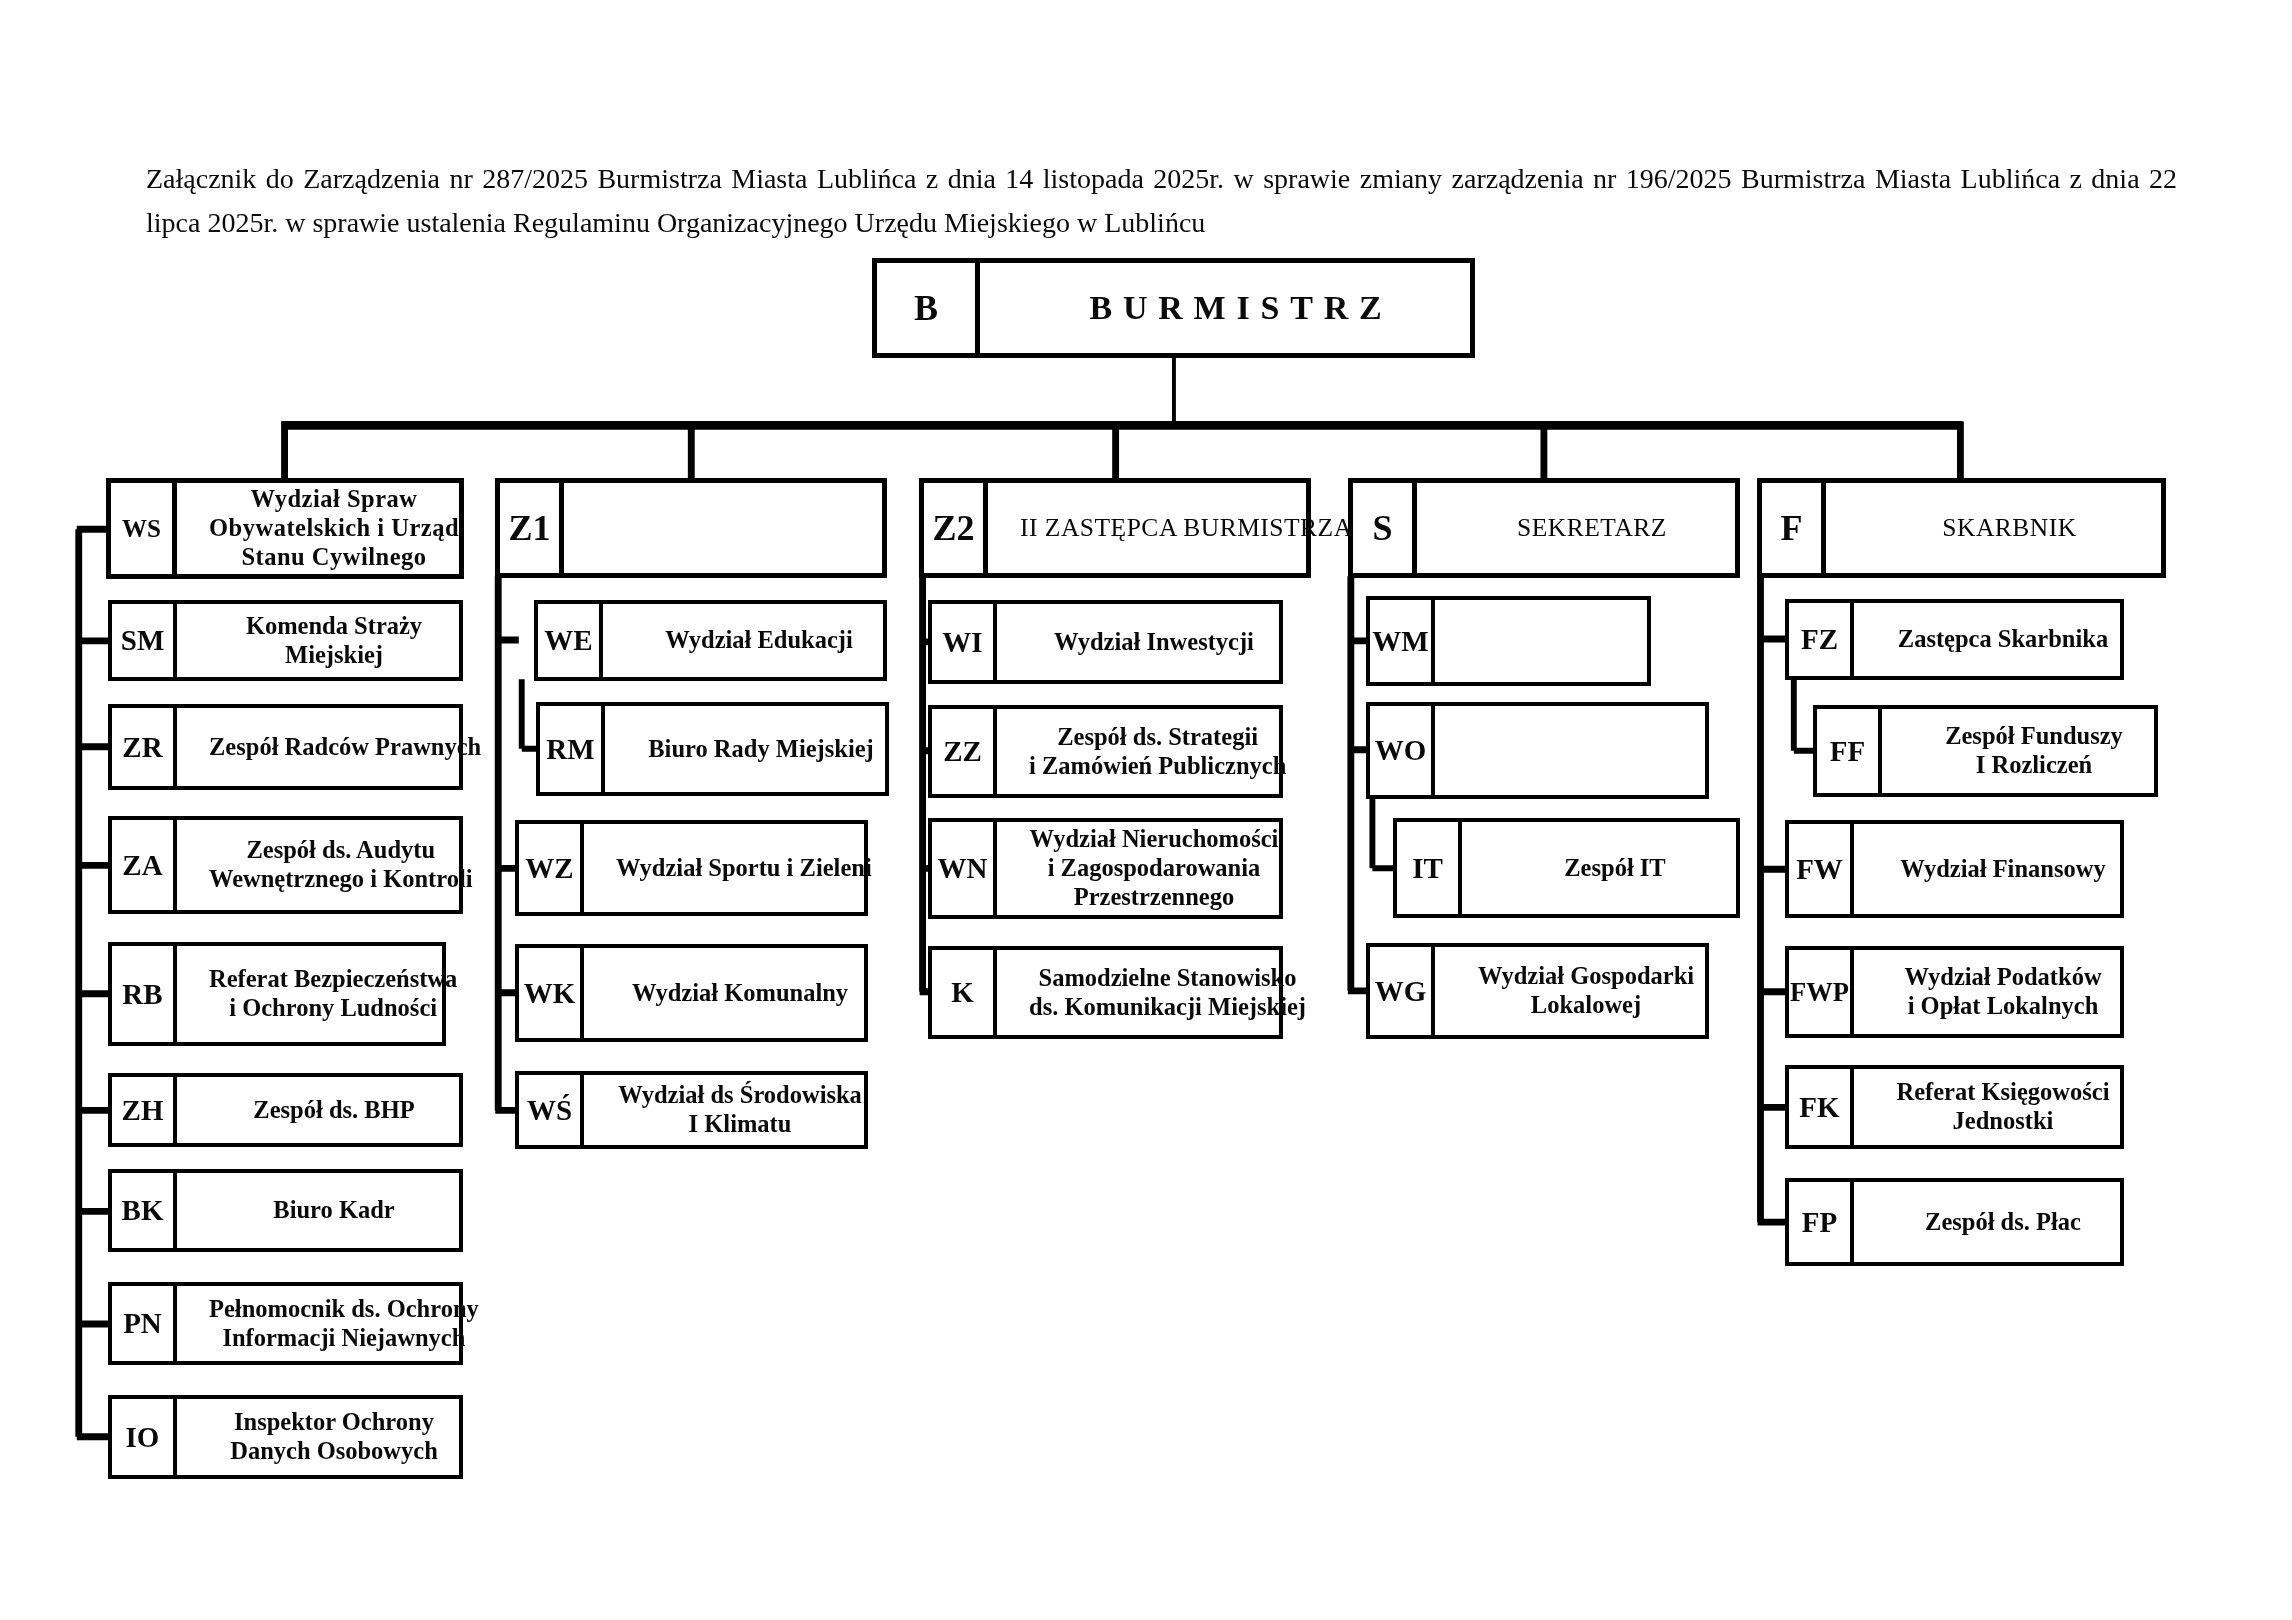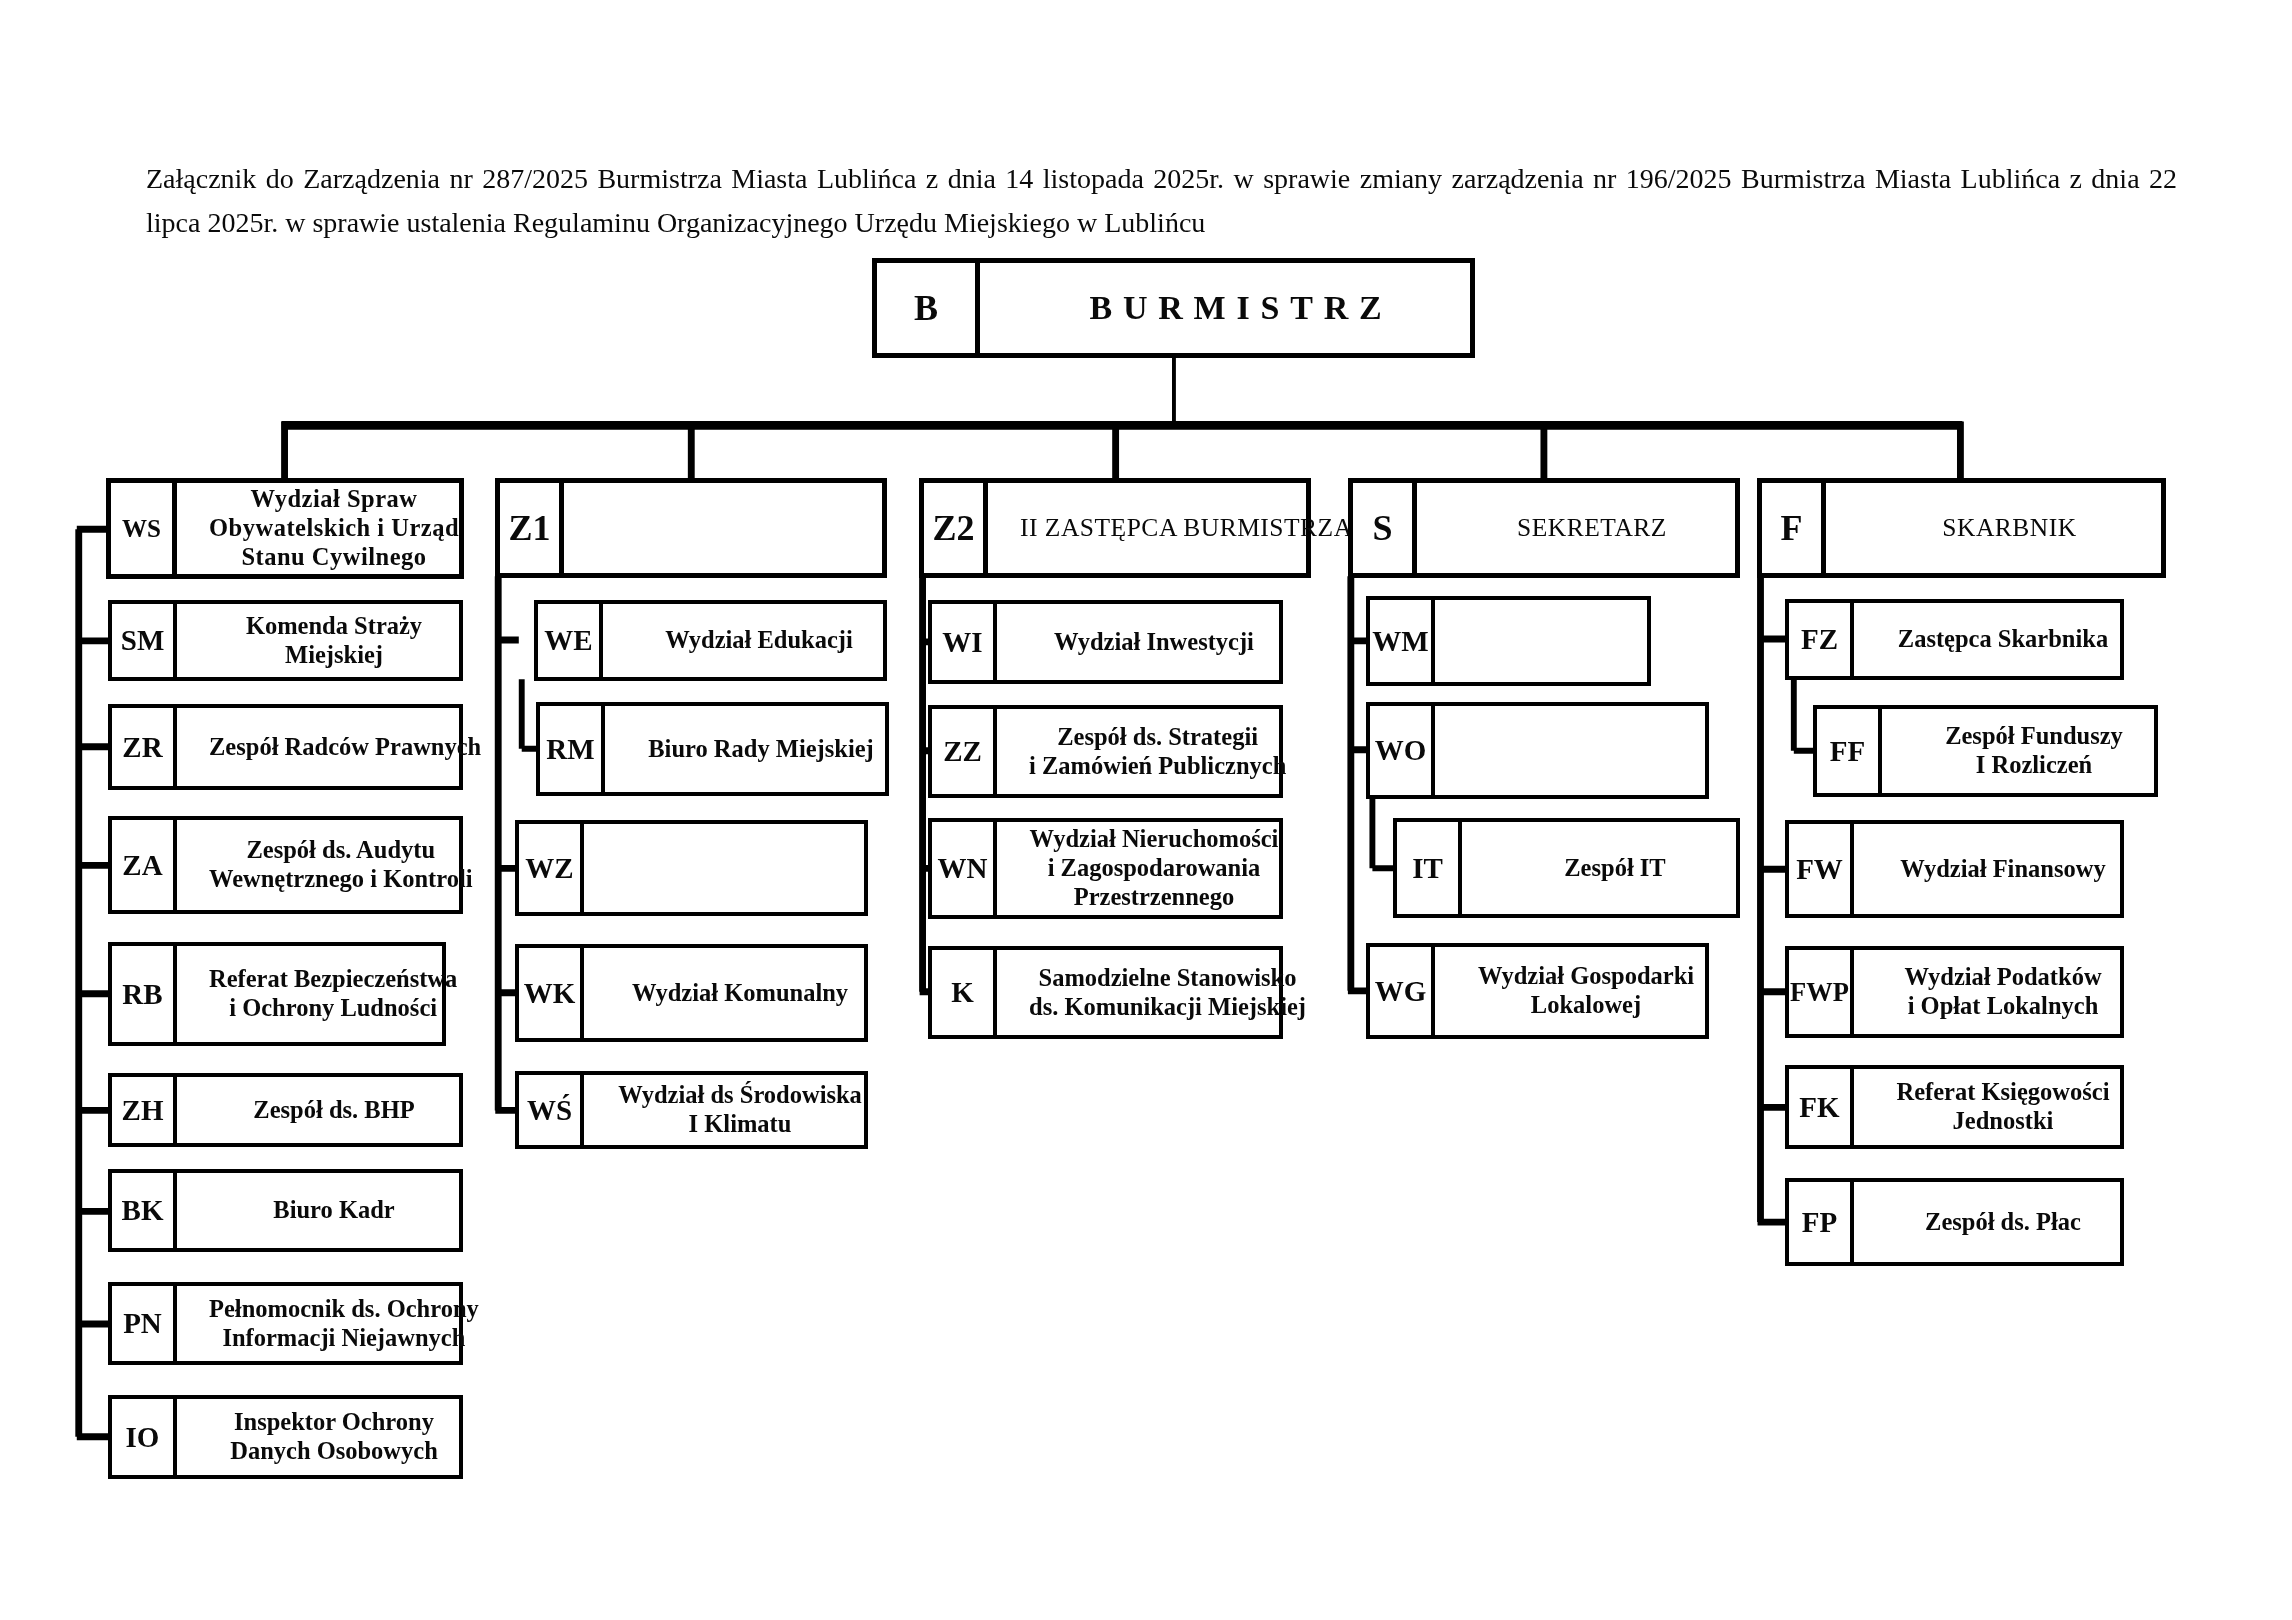--- a/index.html
+++ b/index.html
@@ -94,20 +94,21 @@
 <div class="box" style="left:534px;top:600px;width:353px;height:81px">
   <div class="code">WE</div>
   <div class="label">Wydział Edukacji</div>
 </div>
 <div class="box" style="left:536px;top:702px;width:353px;height:94px">
   <div class="code">RM</div>
   <div class="label">Biuro Rady Miejskiej</div>
 </div>
 <div class="box" style="left:515px;top:820px;width:353px;height:96px">
   <div class="code">WZ</div>
+  <div class="label">Wydział Sportu i Zieleni</div>
 </div>
 <div class="box" style="left:515px;top:944px;width:353px;height:98px">
   <div class="code">WK</div>
   <div class="label">Wydział Komunalny</div>
 </div>
 <div class="box" style="left:515px;top:1071px;width:353px;height:78px">
   <div class="code">WŚ</div>
   <div class="label">Wydział ds Środowiska
 I Klimatu</div>
 </div>

